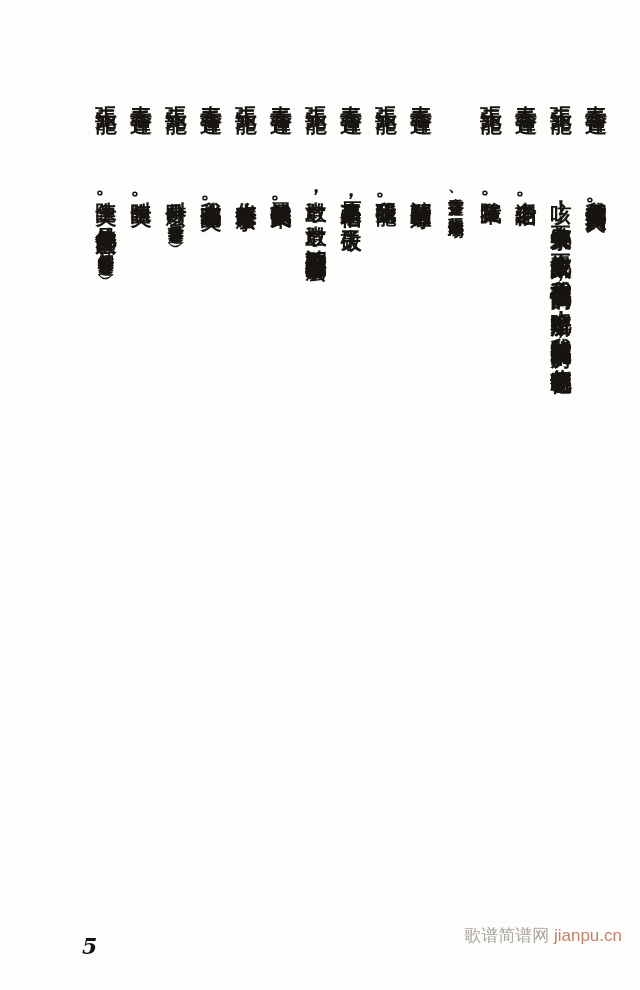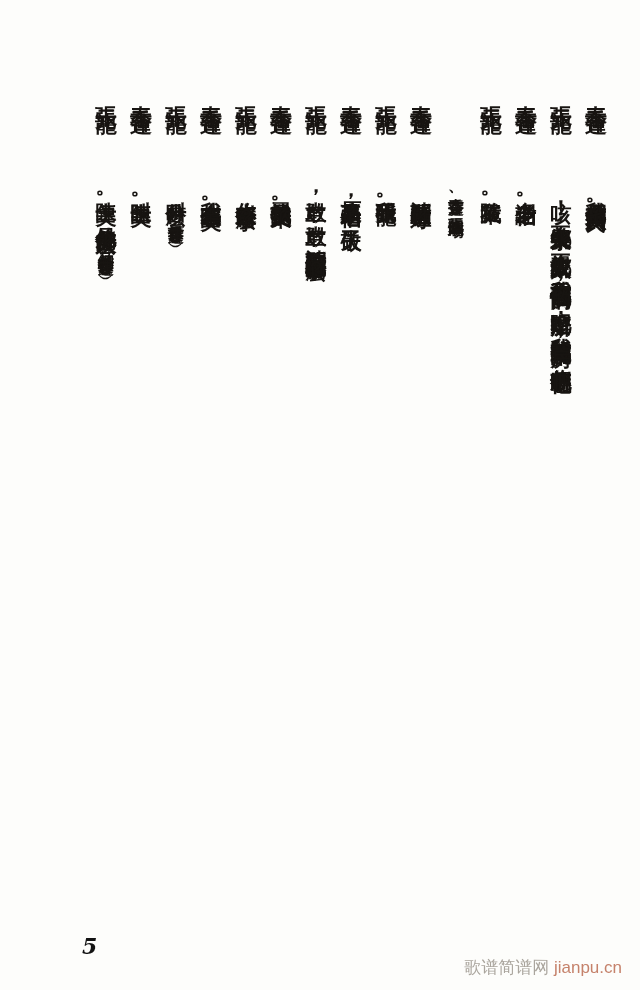--- a/index.html
+++ b/index.html
@@ -45,21 +45,21 @@
   .page-number {
     position: absolute;
     left: 82px; top: 933px;
     font-size: 22px;
     font-style: italic;
     font-weight: bold;
     color: #121212;
   }
   .watermark {
     position: absolute;
-    right: 18px; top: 956px;
+    right: 18px; top: 924px;
     font-size: 17px;
     font-family: "Liberation Sans", sans-serif;
     white-space: nowrap;
   }
   .wm-name { color: #aaa59d; }
   .wm-url  { color: #c5826b; }
 </style>
 </head>
 <body>
 

